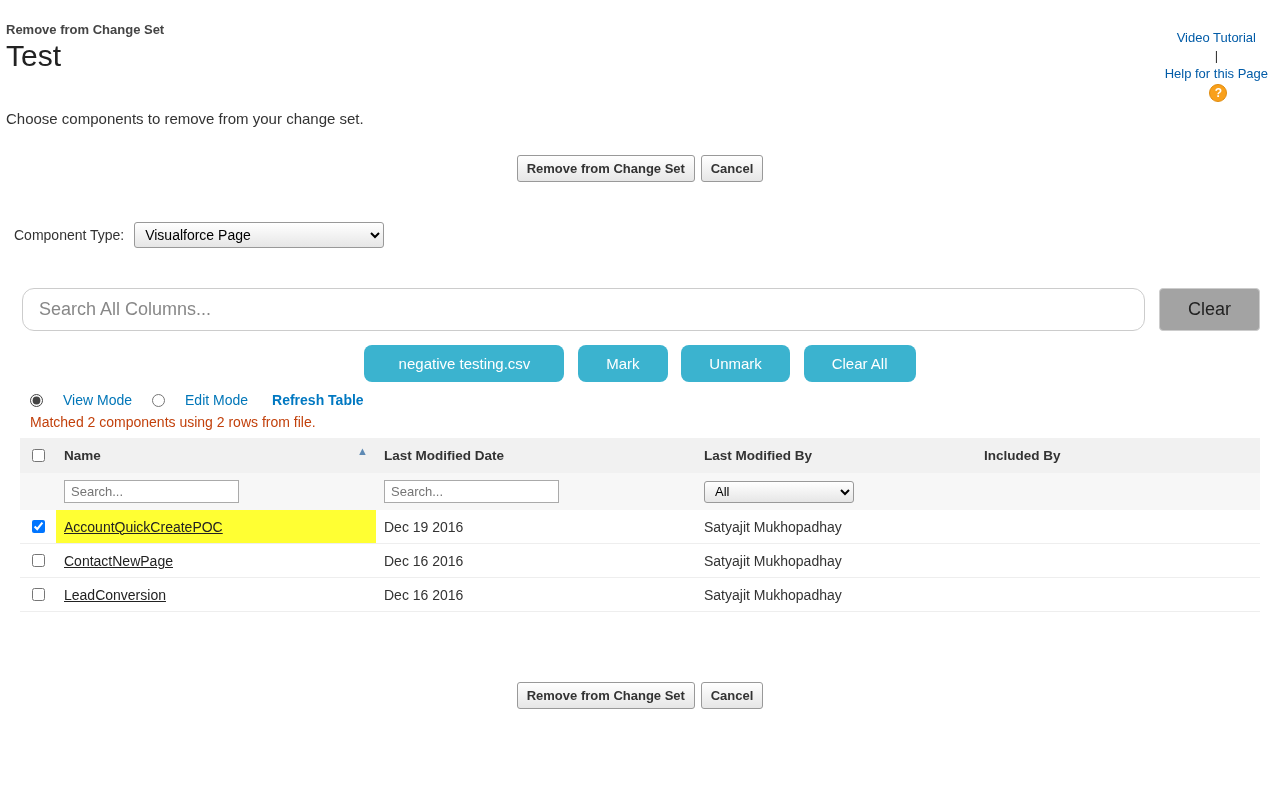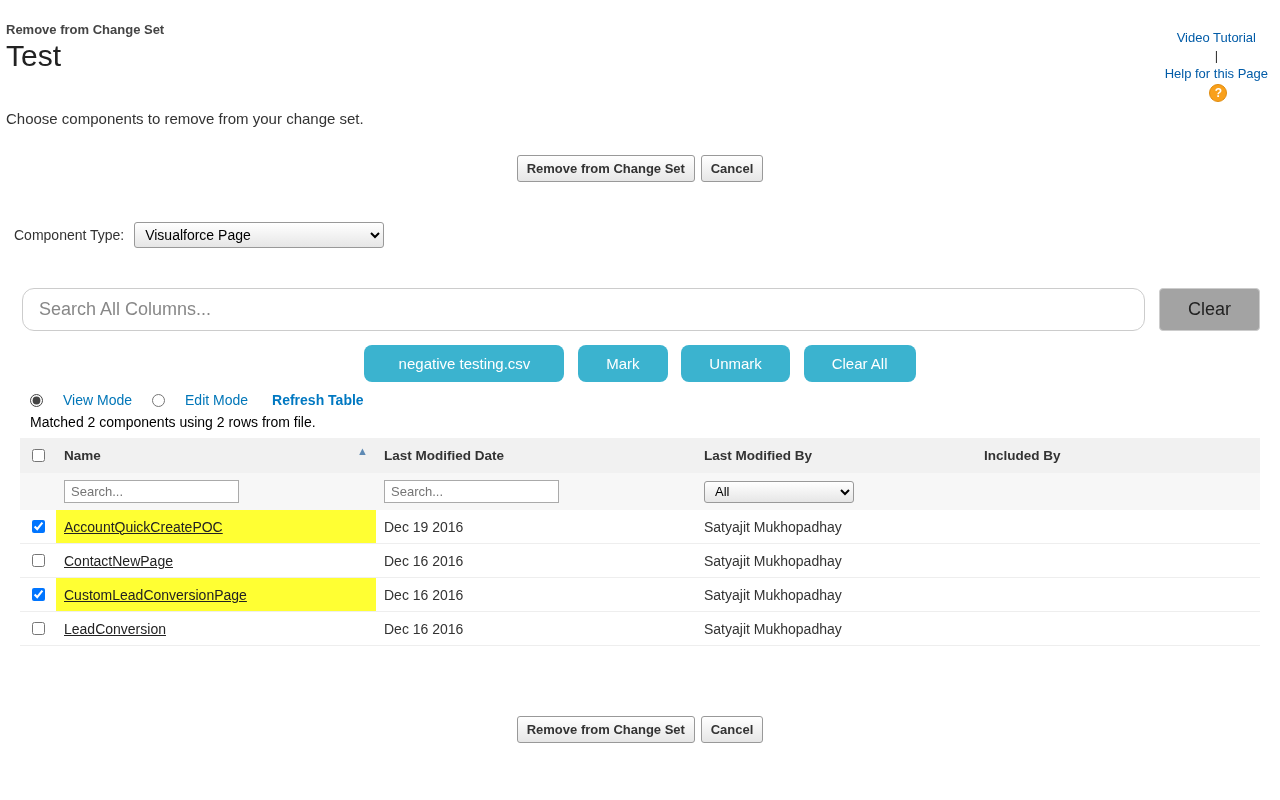--- a/index.html
+++ b/index.html
@@ -26,21 +26,21 @@
   .search-input::placeholder { color:#888; }
   .clear-btn { border:1px solid #ccc; background:#a3a3a3; border-radius:4px; font-size:18px; color:#222; padding: 0 28px; cursor:pointer; }
 
   .cyan-row { text-align:center; margin-bottom:10px; }
   .cyan-btn { display:inline-block; background:#3bb3cf; color:#fff; border:none; border-radius:8px; font-size:15px; padding:10px 28px; margin:0 5px; cursor:pointer; }
 
   .mode-row { margin: 4px 0 2px 24px; font-size:14px; color:#0070d2; display:flex; align-items:center; gap:20px; }
   .mode-row input[type=radio] { accent-color: #444; margin:0; }
   .mode-row .link { color:#0176b8; }
   .mode-row .refresh { color:#0078c1; font-weight:bold; margin-left:4px; }
-  .matched-row { margin: 6px 0 8px 24px; font-size:14px; color:#000000; }
+  .matched-row { margin: 6px 0 8px 24px; font-size:14px; color:#c2410c; }
 
   table.data { width: calc(100% - 28px); margin: 0 14px; border-collapse: collapse; }
   table.data th { background:#f1f1f1; text-align:left; font-size:13.5px; font-weight:bold; color:#333; padding:8px 8px; position:relative; }
   table.data th .sort-arrow { position:absolute; right:8px; top:7px; font-size:11px; color:#5e8ab4; }
   .filter-row td { background:#f7f7f7; padding:6px 8px; }
   .filter-input { border:1px solid #aaa; font-size:13px; padding:3px 6px; width:175px; }
 
   table.data td { padding:7px 8px; font-size:14px; color:#333; vertical-align:middle; }
   table.data tbody tr { border-bottom:1px solid #eee; }
   .chk { width:30px; text-align:center; }
@@ -139,27 +139,20 @@
           <td></td>
         </tr>
         <tr>
           <td class="chk"><input type="checkbox" style=""></td>
           <td><a href="#" class="rowlink">ContactNewPage</a></td>
           <td>Dec 16 2016</td>
           <td>Satyajit Mukhopadhay</td>
           <td></td>
         </tr>
         <tr>
-          <td class="chk"><input type="checkbox" checked="" style=""></td>
-          <td class="hl"><a href="#" class="rowlink">CustomLeadConversionPage</a></td>
-          <td>Dec 16 2016</td>
-          <td>Satyajit Mukhopadhay</td>
-          <td></td>
-        </tr>
-        <tr>
           <td class="chk"><input type="checkbox" style=""></td>
           <td><a href="#" class="rowlink">LeadConversion</a></td>
           <td>Dec 16 2016</td>
           <td>Satyajit Mukhopadhay</td>
           <td></td>
         </tr>
       </tbody>
   </table>
 
   <div class="bottom-actions">

